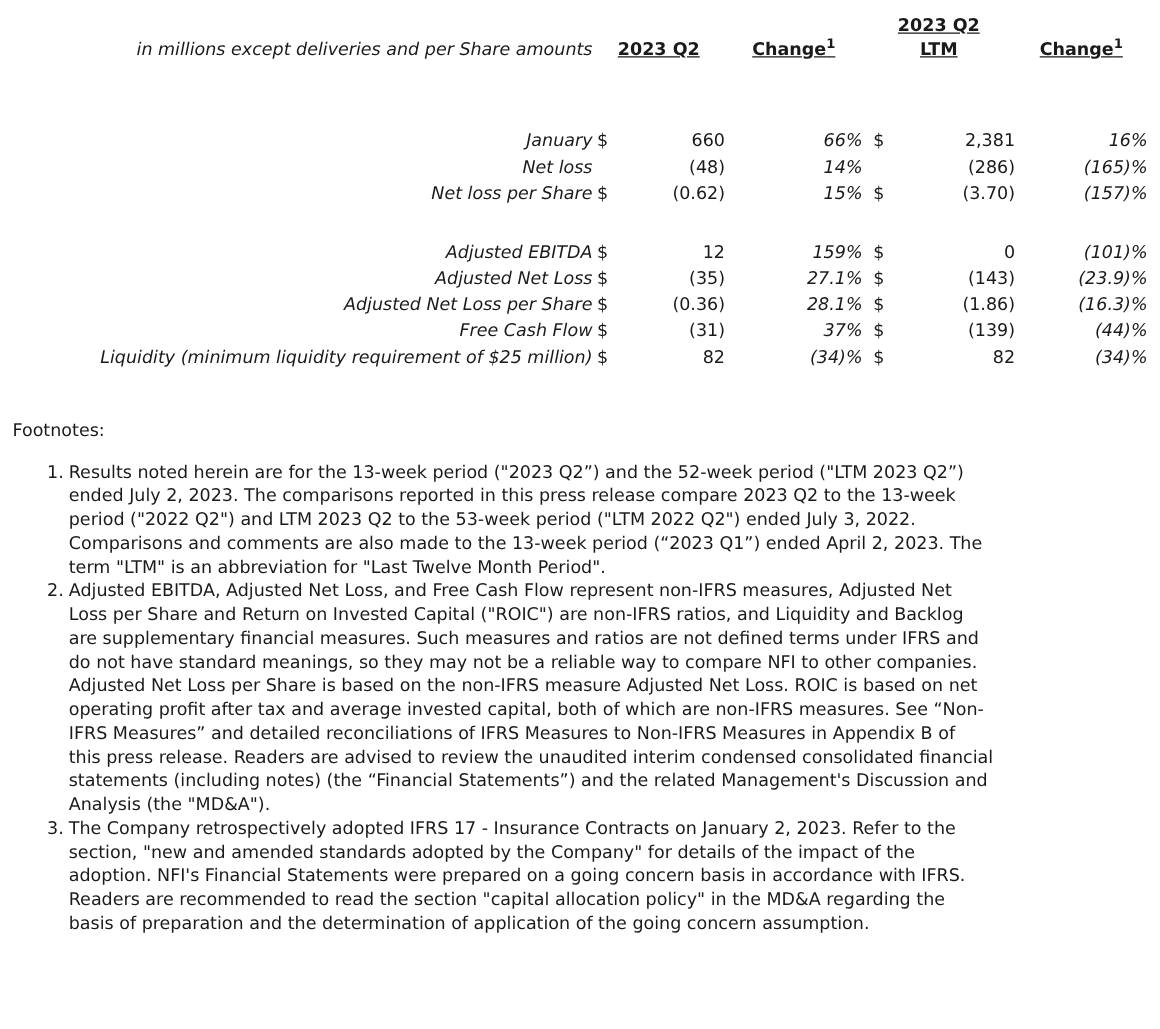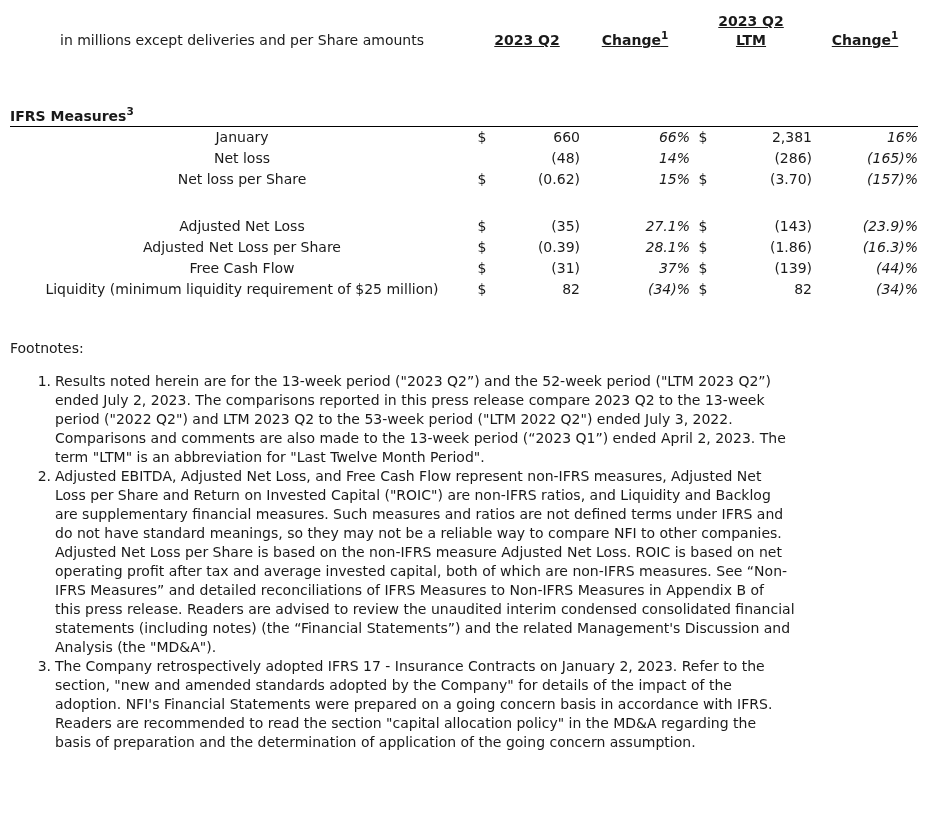--- a/index.html
+++ b/index.html
@@ -19,21 +19,21 @@
     margin: 6px 0 0 10px;
   }
   table.summary td {
     padding: 0;
     vertical-align: bottom;
     white-space: nowrap;
     overflow: visible;
     line-height: 21px;
   }
   
-  td.label  { text-align: center; }
+  td.label  { text-align: right; font-style: italic; }
   td.dollar { text-align: center; }
   td.val    { text-align: right; padding-right: 5px; }
   td.chg    { text-align: right; font-style: italic; padding-right: 2px; }
   td.chg2   { text-align: right; font-style: italic; padding-right: 0; }
   
   tr.hdr td { vertical-align: bottom; line-height: 19px; }
   tr.hdr .colhead { font-weight: bold; text-align: center; text-decoration: underline; }
   tr.hdr { height: 44px; }
   
   tr.sp1 { height: 25px; }
@@ -104,23 +104,20 @@
 
   <tr class="sp1">
         <td colspan="7"></td>
       </tr>
 
 
   <tr class="sp2">
         <td colspan="7"></td>
       </tr>
 
-  <tr class="section-head">
-    <td colspan="7"><span>IFRS Measures</span><sup>3</sup></td>
-  </tr>
   <tr class="datarow">
     <td class="label">January</td>
     <td class="dollar">$</td>
     <td class="val">660</td>
     <td class="chg">66%</td>
     <td class="dollar">$</td>
     <td class="val">2,381</td>
     <td class="chg2">16%</td>
   </tr>
   <tr class="datarow">
@@ -140,32 +137,41 @@
     <td class="dollar">$</td>
     <td class="val">(3.70)</td>
     <td class="chg2">(157)%</td>
   </tr>
 
   <tr class="sp3">
         <td colspan="7"></td>
       </tr>
 
   <tr class="datarow">
+    <td class="label">Adjusted EBITDA</td>
+    <td class="dollar">$</td>
+    <td class="val">12</td>
+    <td class="chg">159%</td>
+    <td class="dollar">$</td>
+    <td class="val">0</td>
+    <td class="chg2">(101)%</td>
+  </tr>
+  <tr class="datarow">
     <td class="label">Adjusted Net Loss</td>
     <td class="dollar">$</td>
     <td class="val">(35)</td>
     <td class="chg">27.1%</td>
     <td class="dollar">$</td>
     <td class="val">(143)</td>
     <td class="chg2">(23.9)%</td>
   </tr>
   <tr class="datarow">
     <td class="label">Adjusted Net Loss per Share</td>
     <td class="dollar">$</td>
-    <td class="val">(0.39)</td>
+    <td class="val">(0.36)</td>
     <td class="chg">28.1%</td>
     <td class="dollar">$</td>
     <td class="val">(1.86)</td>
     <td class="chg2">(16.3)%</td>
   </tr>
   <tr class="datarow">
     <td class="label">Free Cash Flow</td>
     <td class="dollar">$</td>
     <td class="val">(31)</td>
     <td class="chg">37%</td>

